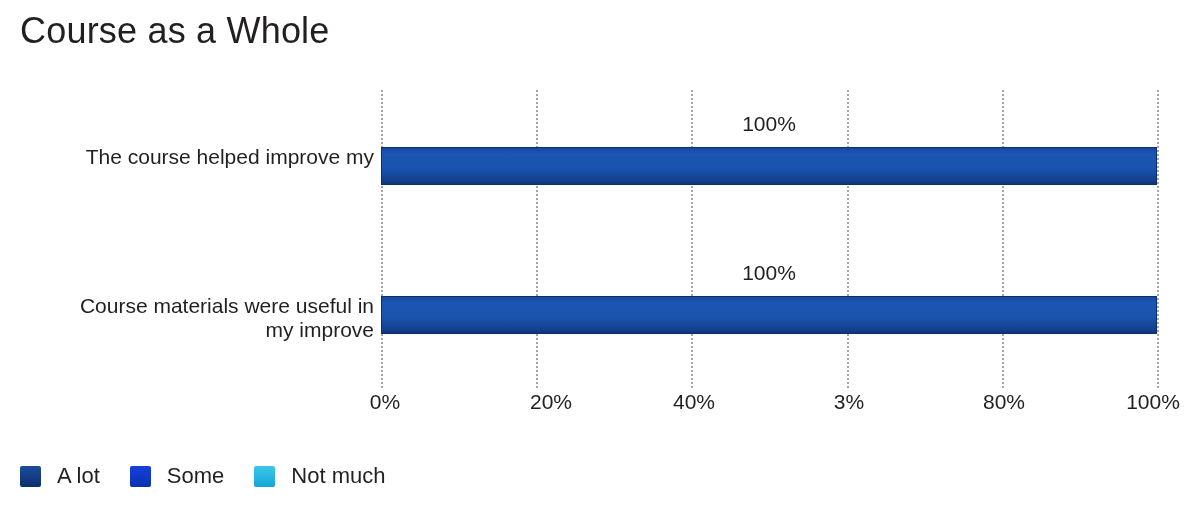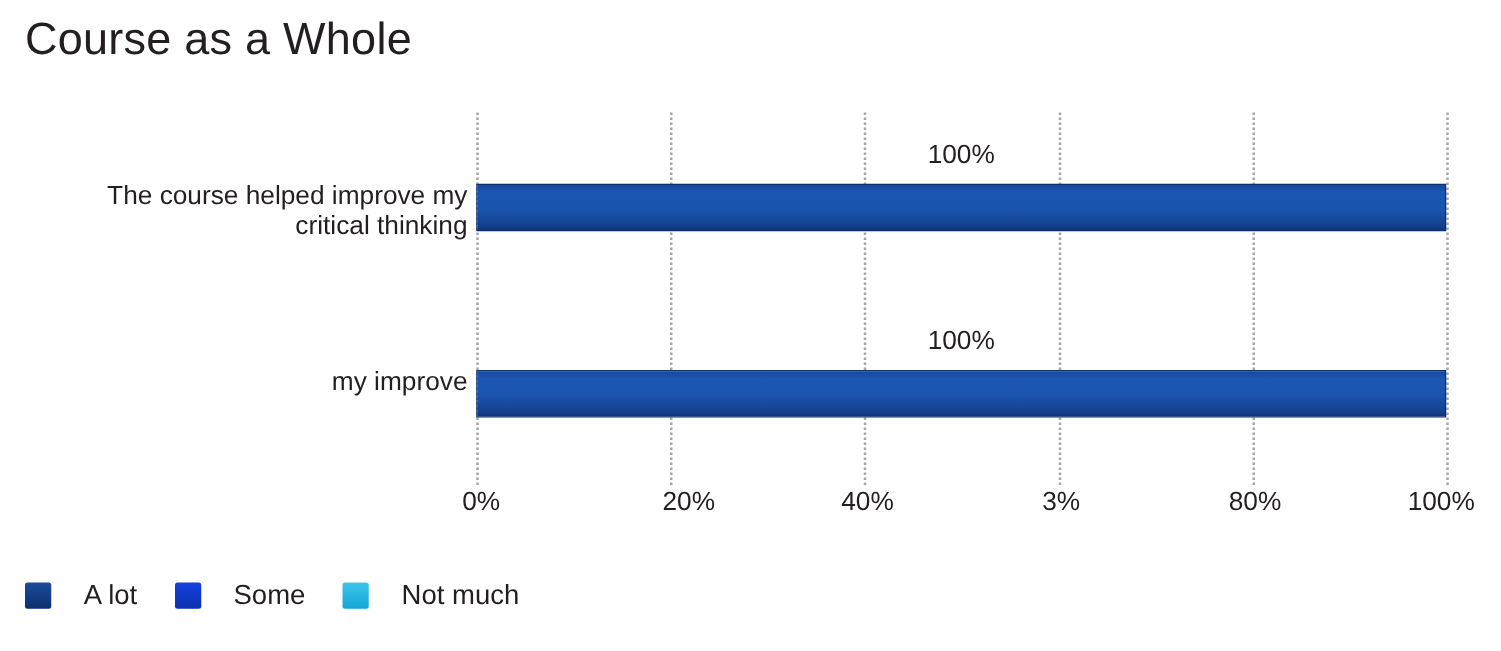--- a/index.html
+++ b/index.html
@@ -127,21 +127,21 @@
     position: absolute;
     left: 20px;
     top: 463px;
     display: flex;
     align-items: center;
     gap: 30px;
   }
   .legend-item {
     display: flex;
     align-items: center;
-    gap: 26px;
+    gap: 16px;
   }
   .legend-swatch {
     width: 21px;
     height: 21px;
     border-radius: 2px;
     flex: none;
   }
   .legend-text {
     font-size: 22px;
     color: #231f20;
@@ -149,23 +149,23 @@
   }
 </style>
 </head>
 <body>
 
 <div id="chart-title">Course as a Whole</div>
 
 <div id="y-labels">
   <div class="y-label r0">
     <div>The course helped improve my</div>
-    <div>critical thinking</div>
   </div>
   <div class="y-label r1">
+    <div>Course materials were useful in</div>
     <div>my improve</div>
   </div>
 </div>
 
 <div id="plot-area">
 
   <div class="gridline" style="left:0px;"></div>
   <div class="gridline" style="left:155.2px;"></div>
   <div class="gridline" style="left:310.4px;"></div>
   <div class="gridline" style="left:465.6px;"></div>

